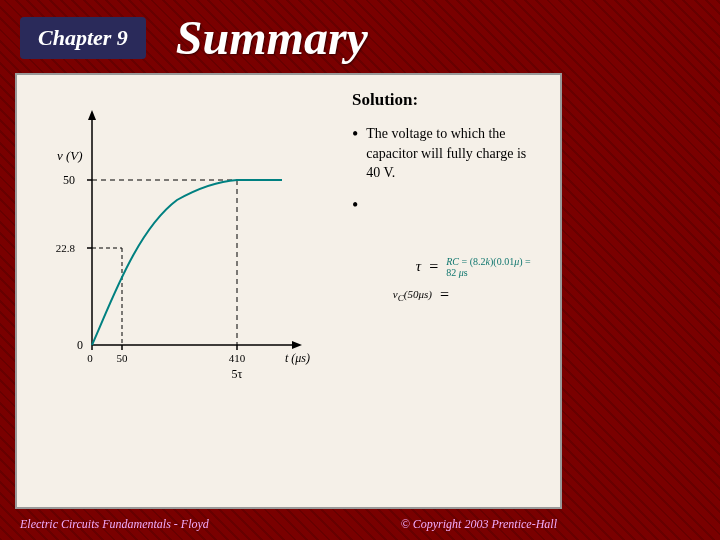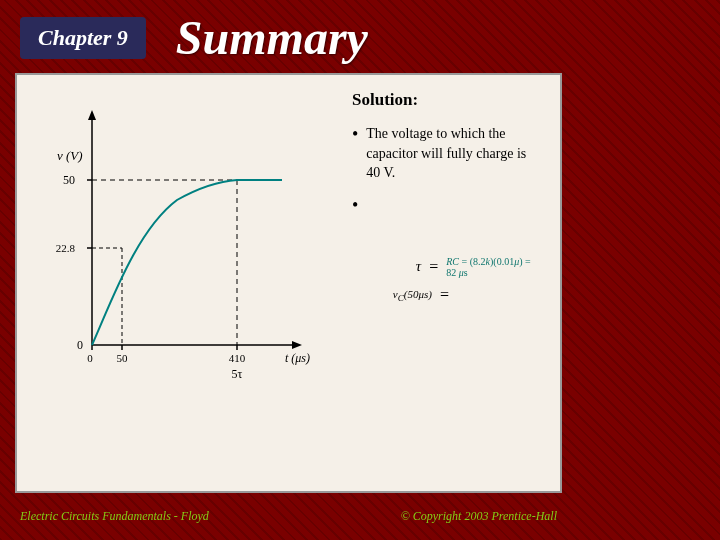--- a/index.html
+++ b/index.html
@@ -169,22 +169,22 @@
     .graph-container svg {
       width: 100%;
       height: 100%;
     }
 
     
     .footer {
       display: flex;
       justify-content: space-between;
       align-items: center;
-      padding: 16px 20px;
-      color: #84cc16;
+      padding: 8px 20px;
+      color: #f0abfc;
       font-size: 12px;
       font-style: italic;
       font-family: 'Times New Roman', Times, serif;
     }
   </style>
 </head>
 <body>
 
 <div class="bg-pattern"></div>
 

